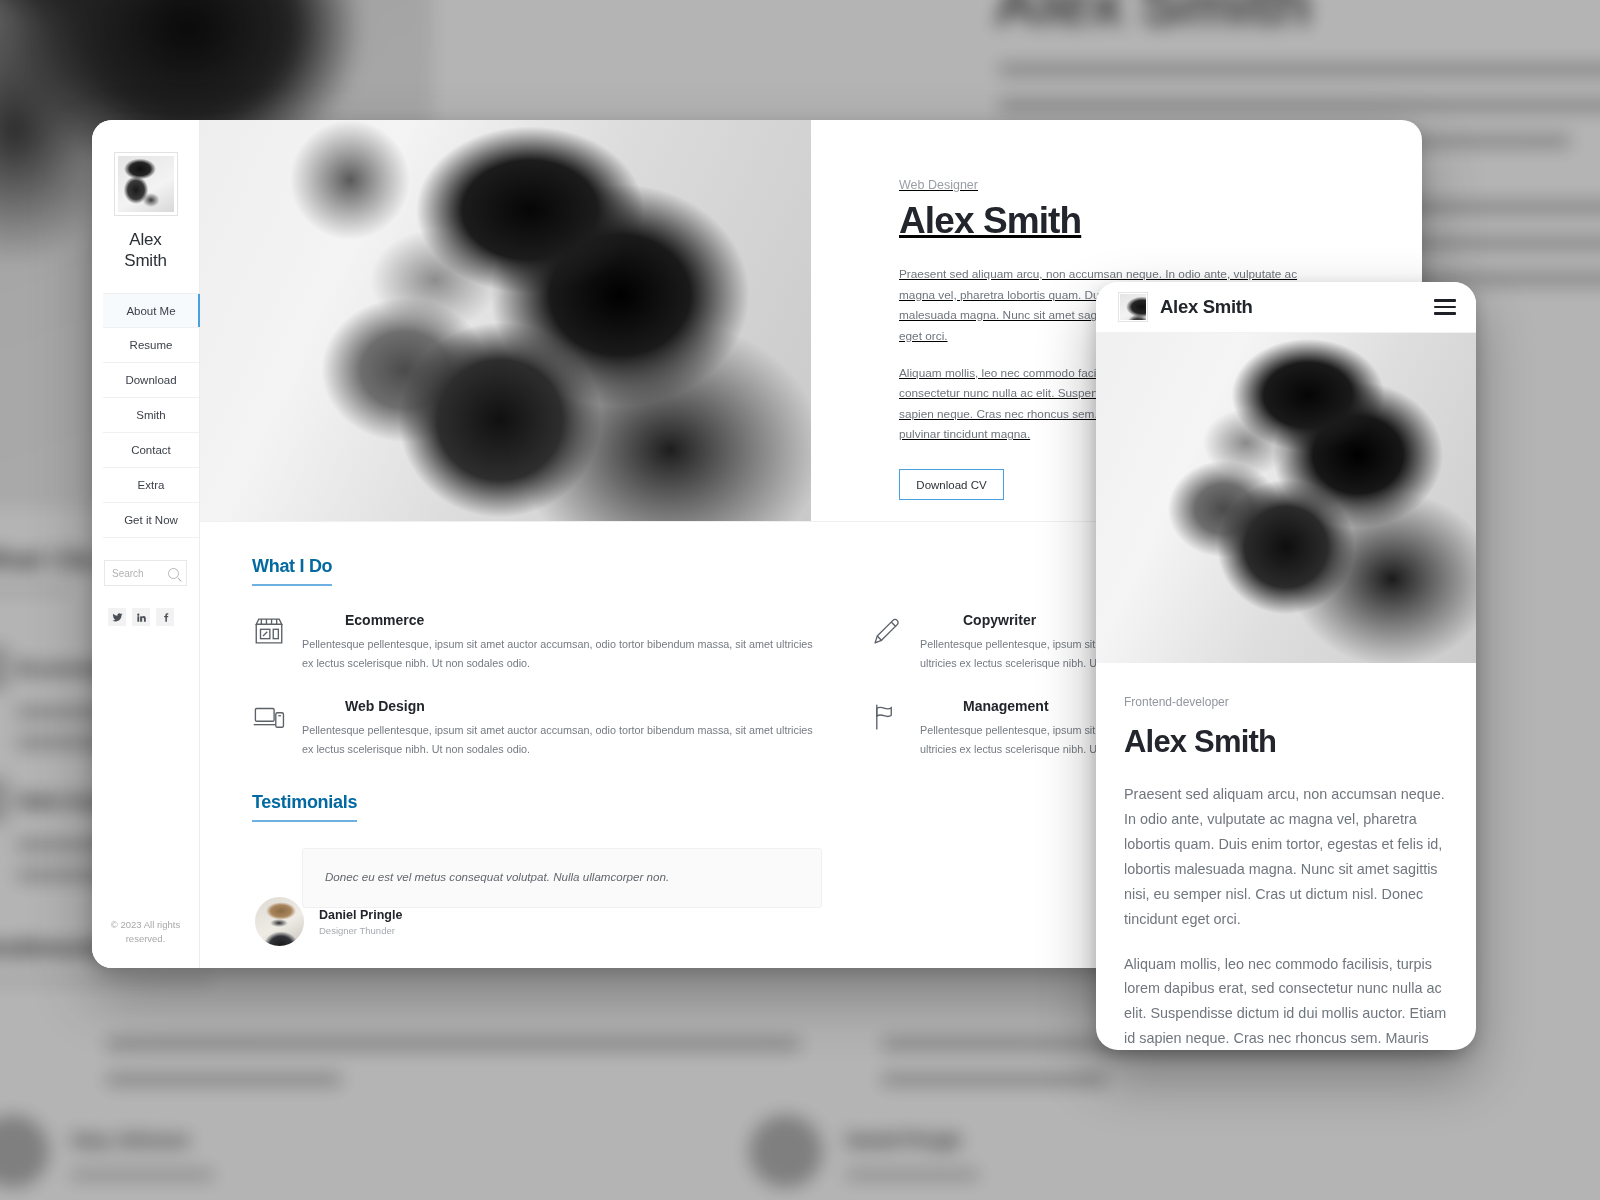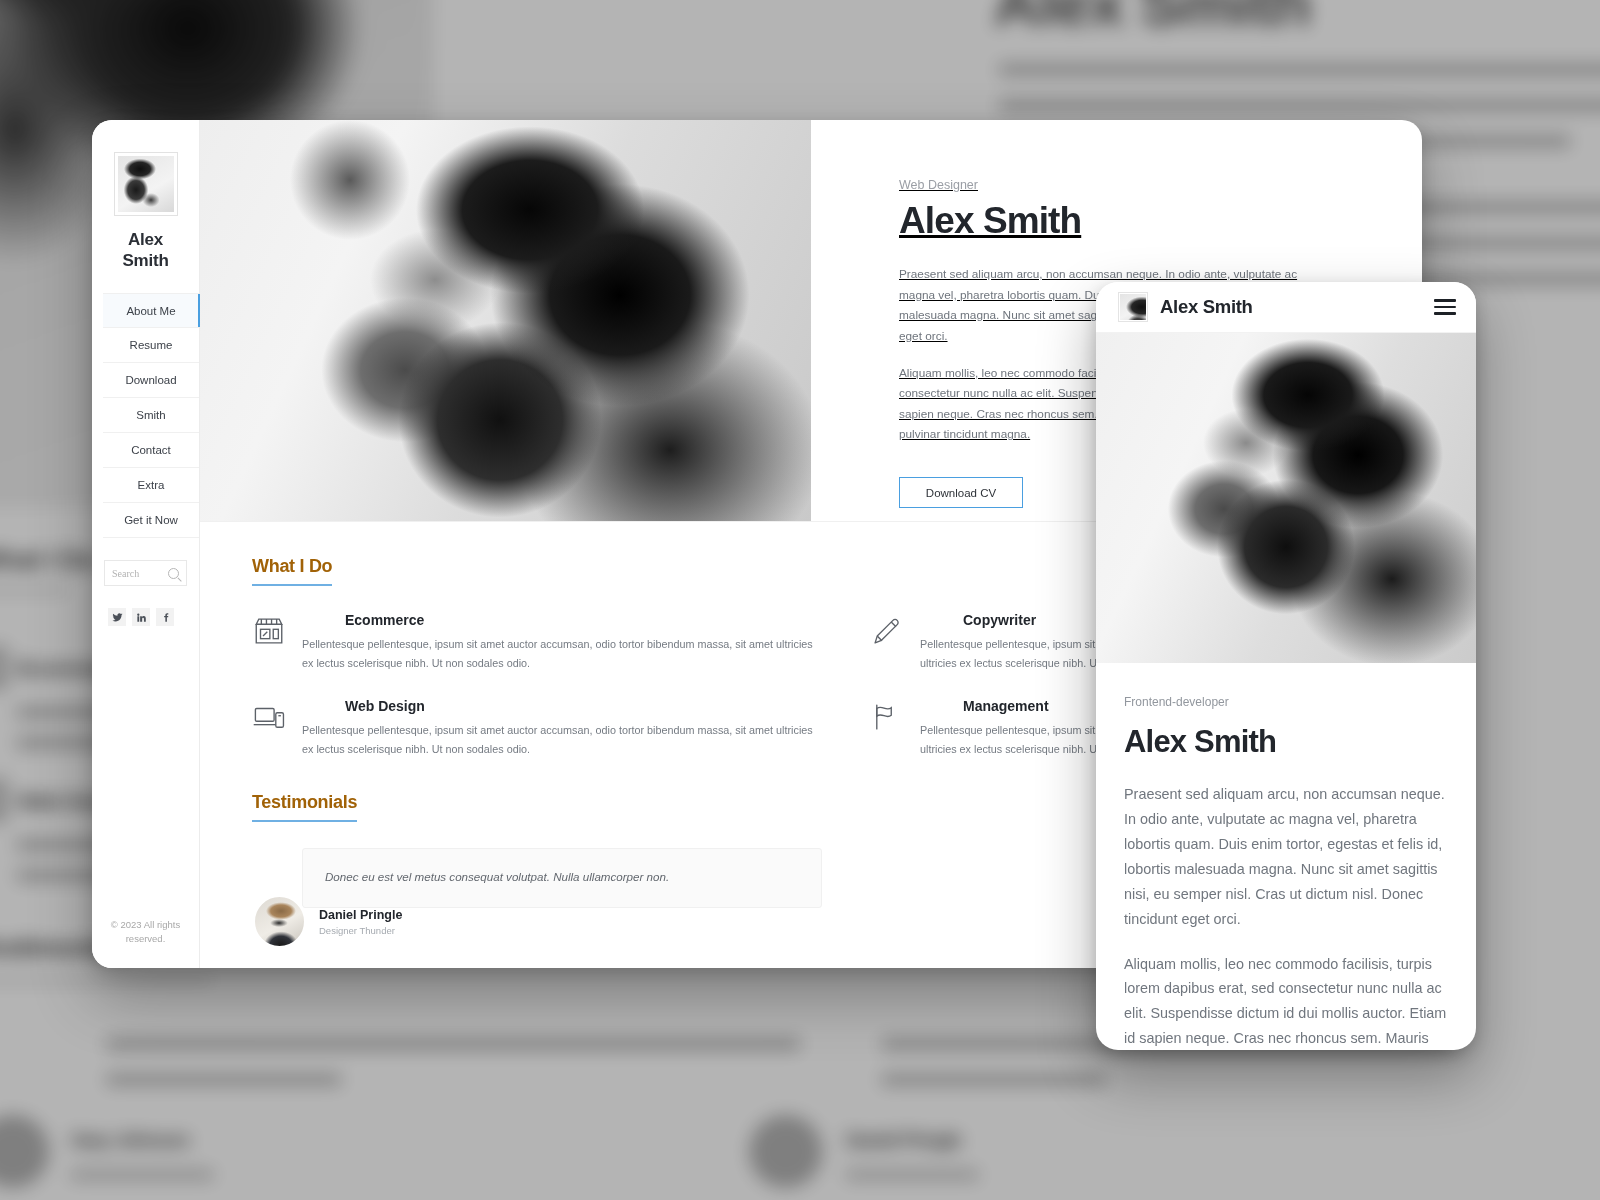--- a/index.html
+++ b/index.html
@@ -90,21 +90,21 @@
       radial-gradient(ellipse 20px 13px at 22px 13px, #101010 0%, #262626 52%, rgba(80,80,80,0) 80%),
       radial-gradient(ellipse 15px 17px at 18px 34px, #1a1a1a 0%, #3a3a3a 55%, rgba(110,110,110,0) 82%),
       radial-gradient(ellipse 11px 9px at 33px 44px, #3a3a3a 0%, rgba(140,140,140,0) 78%),
       linear-gradient(150deg, #e4e4e4 0%, #f3f3f3 60%, #d8d8d8 100%);
     background-size: cover;
   }
   #sb-name {
     margin-top: 14px;
     text-align: center;
     font-size: 17px;
-    font-weight: 700;
+    font-weight: 400;
     color: #2b2f36;
     line-height: 1.22;
     letter-spacing: -0.2px;
     padding: 0 6px;
   }
   #sb-nav { margin-top: 22px; padding-left: 11px; }
   .nav-item {
     height: 35px;
     display: flex; align-items: center; justify-content: center;
     font-size: 11.5px;
@@ -117,21 +117,21 @@
   .nav-item.active {
     background: #f7fafd;
   }
   .nav-item.active::after {
     content: "";
     position: absolute;
     right: -1px; top: 0; bottom: 0;
     width: 2px;
     background: #4a9fe0;
   }
-  #sb-search-wrap { padding: 22px 12px 0 12px; font-family: Liberation Serif, serif; }
+  #sb-search-wrap { padding: 22px 12px 0 12px; }
   #sb-search {
     height: 26px;
     border: 1px solid #e8e8e8;
     display: flex; align-items: center;
     padding: 0 7px;
     background: #fff;
   }
   #sb-search input {
     border: 0; outline: 0;
     font-family: inherit;
@@ -220,41 +220,41 @@
     margin-bottom: 22px;
   }
   .hero-p {
     font-size: 11.8px;
     line-height: 1.75;
     color: #6f757d;
     max-width: 415px;
     margin-bottom: 16px;
   }
   #download-cv {
-    margin-top: 16px;
+    margin-top: 8px;
     display: inline-flex;
     align-items: center; justify-content: center;
-    width: 124px; height: 31px;
+    width: 105px; height: 31px;
     border: 1px solid #4a9fe0;
     font-size: 11.5px;
     color: #2e3238;
     background: #fff;
     cursor: pointer;
   }
 
   #lower {
     flex: 1;
     padding: 34px 0 0 52px;
     min-width: 0;
     overflow: hidden;
   }
   .sec-head {
     font-size: 18px;
     font-weight: 700;
-    color: #a16207;
+    color: #0369a1;
     display: inline-block;
     padding-bottom: 7px;
     border-bottom: 2.5px solid #6fb0e3;
     letter-spacing: -0.3px;
   }
   #services {
     display: grid;
     grid-template-columns: 570px 1fr;
     column-gap: 48px;
     row-gap: 26px;

